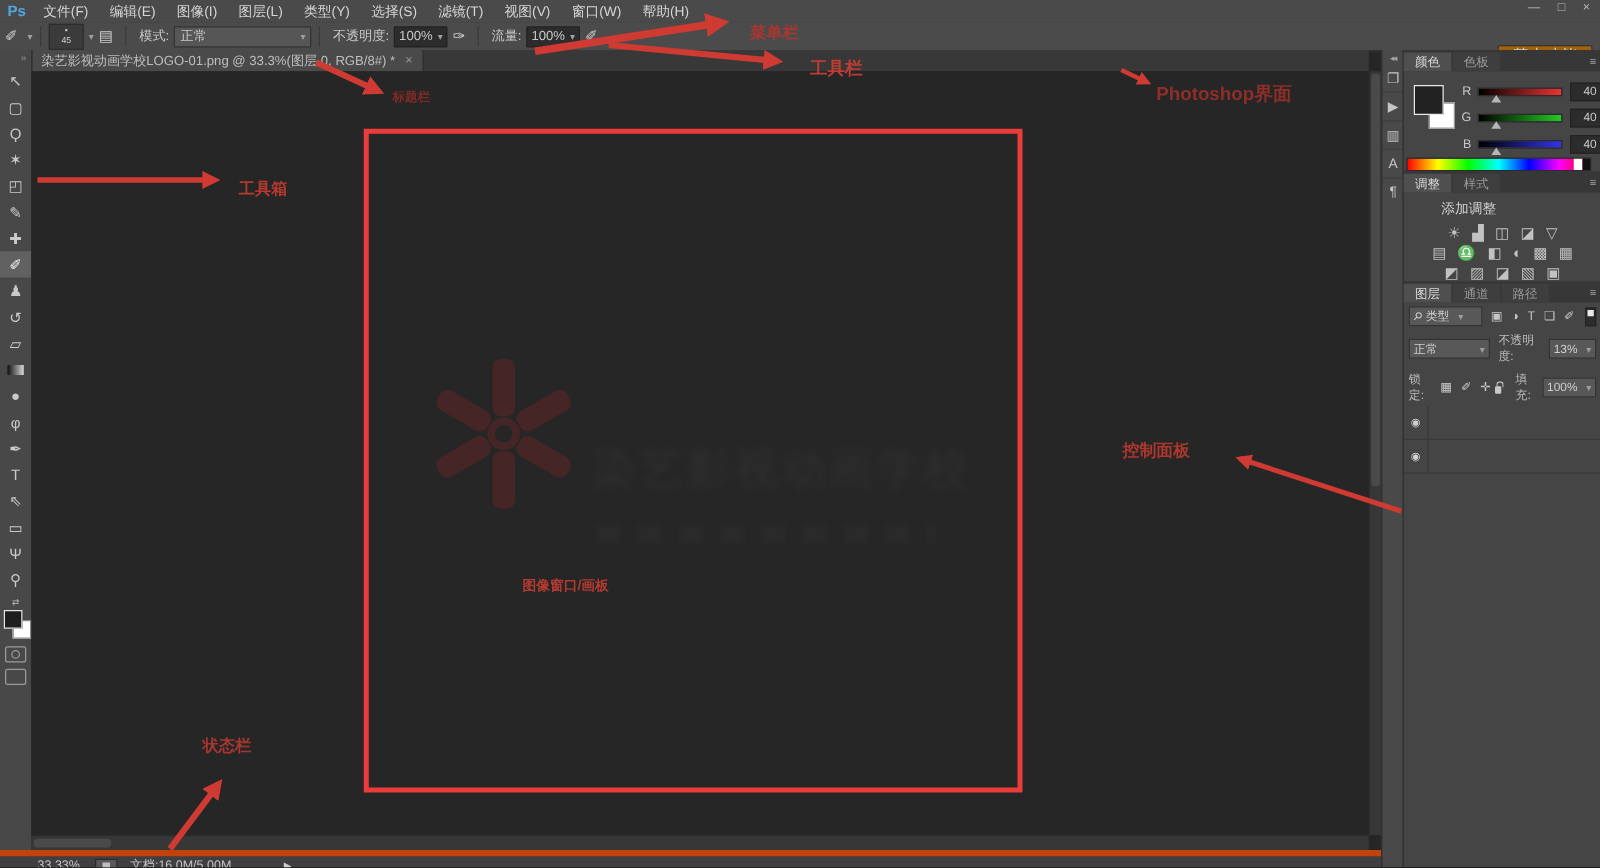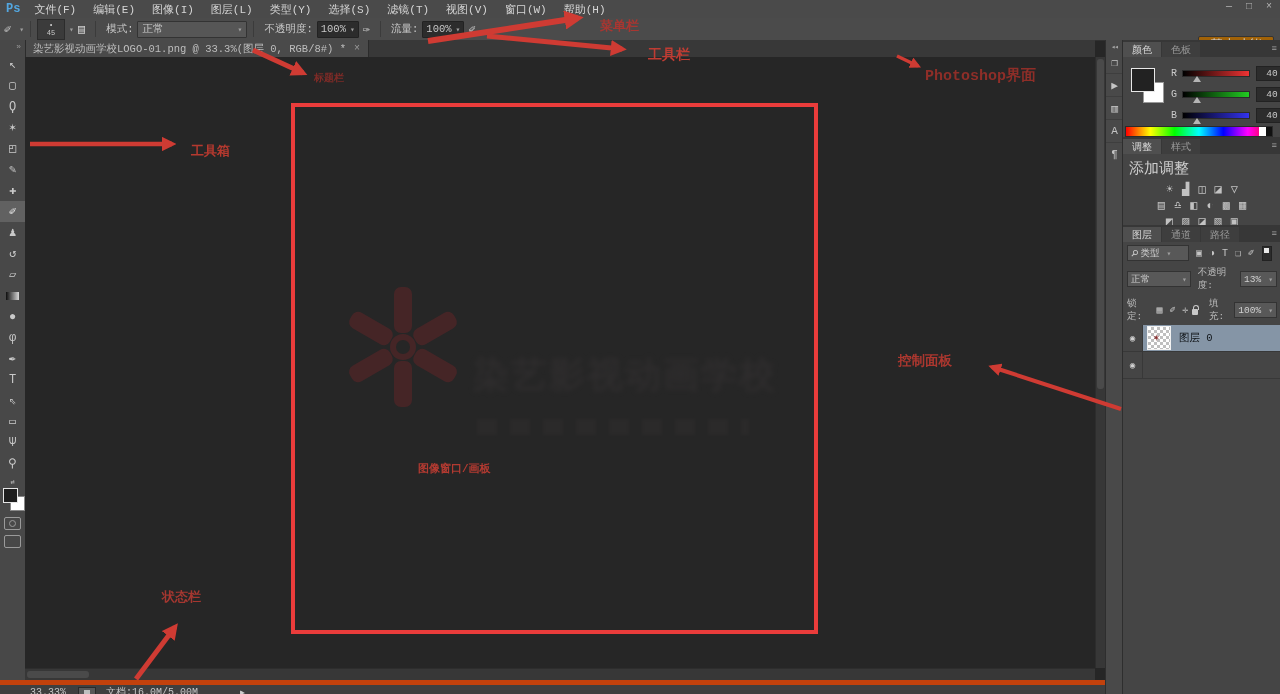--- a/index.html
+++ b/index.html
@@ -1,17 +1,17 @@
 <!DOCTYPE html>
 <html><head>
 <meta charset="utf-8">
 <style>
   html,body{margin:0;padding:0;background:#111;}
   #root{position:relative;width:1280px;height:694px;overflow:hidden;
-        font-family:Liberation Mono, monospace;background:#262626;
+        font-family:Liberation Sans, sans-serif;background:#262626;
         -webkit-font-smoothing:antialiased;}
   .abs{position:absolute;}
   
   #menubar{left:0;top:0;width:1280px;height:18px;background:#4a4a4a;border-bottom:1px solid #3a3a3a;
            display:flex;align-items:center;color:#d6d6d6;font-size:11px;}
   #pslogo{color:#53a7e0;font-weight:bold;font-size:12px;margin:0 14px 0 6px;}
   .menu-item{margin-right:17px;cursor:default;white-space:nowrap;}
   #winctl{position:absolute;right:8px;top:1px;display:flex;gap:14px;color:#b5b5b5;font-size:10px;}
   #optionsbar{left:0;top:18px;width:1280px;height:22px;background:#4b4b4b;border-bottom:1px solid #303030;
               display:flex;align-items:center;color:#c8c8c8;font-size:10.5px;}
@@ -84,21 +84,21 @@
   .chtrack{width:66px;height:5px;border:1px solid #2b2b2b;position:relative;}
   .chthumb{position:absolute;left:10px;top:5px;width:0;height:0;border-left:4px solid transparent;
            border-right:4px solid transparent;border-bottom:6px solid #b5b5b5;}
   .chval{width:30px;height:13px;background:#2c2c2c;border:1px solid #222;color:#c9c9c9;font-size:9.5px;
          display:flex;align-items:center;justify-content:center;margin-left:6px;}
   #spectrum{position:absolute;left:2px;top:86px;width:146px;height:9px;border:1px solid #2b2b2b;
             background:linear-gradient(to right,#f00,#ff0,#0f0,#0ff,#00f,#f0f,#f00);}
   #specwhite{position:absolute;right:6px;width:7px;height:9px;background:#fff;}
   #specblack{position:absolute;right:0;width:6px;height:9px;background:#111;}
   
-  #adjtitle{color:#cfcfcf;font-size:15px;padding:5px 0 2px 6px;}
+  #adjtitle{color:#cfcfcf;font-size:11px;padding:5px 0 2px 6px;margin-left:24px;}
   .adjrow{display:flex;justify-content:center;gap:9px;margin-top:4px;}
   .adjicon{color:#c2c2c2;font-size:12px;cursor:pointer;line-height:12px;}
   
   .lrow{display:flex;align-items:center;font-size:9.5px;color:#bdbdbd;padding:3px 4px 2px 4px;gap:3px;}
   .searchbox{background:#585858;border:1px solid #333;height:14px;display:flex;align-items:center;
              padding:0 3px;color:#cfcfcf;gap:3px;}
   .flticon{color:#c5c5c5;font-size:10px;margin-left:4px;cursor:pointer;}
   .toggle{width:8px;height:13px;background:#2c2c2c;border:1px solid #222;margin-left:5px;position:relative;}
   .toggle::before{content:"";position:absolute;left:1px;top:1px;width:5px;height:5px;background:#e8e8e8;}
   .padlock{width:7px;height:6px;background:#c9c9c9;position:relative;border-radius:1px;display:inline-block;margin-top:3px;}
@@ -379,24 +379,20 @@
         <span style="margin-left:8px">填充:</span>
         <span class="searchbox" style="width:36px;justify-content:space-between">
           <span>100%</span>
           <span class="caret">▾</span>
         </span>
       </div>
       <div class="layer sel">
         <span class="gutter">
             <span>◉</span>
           </span>
-        <span class="body">
-          <span class="thumb checker"></span>
-          <span>图层 0</span>
-        </span>
       </div>
       <div class="layer">
         <span class="gutter">
             <span>◉</span>
           </span>
       </div>
     </div>
   </div>
 
   <div id="redrect" class="abs"></div>

